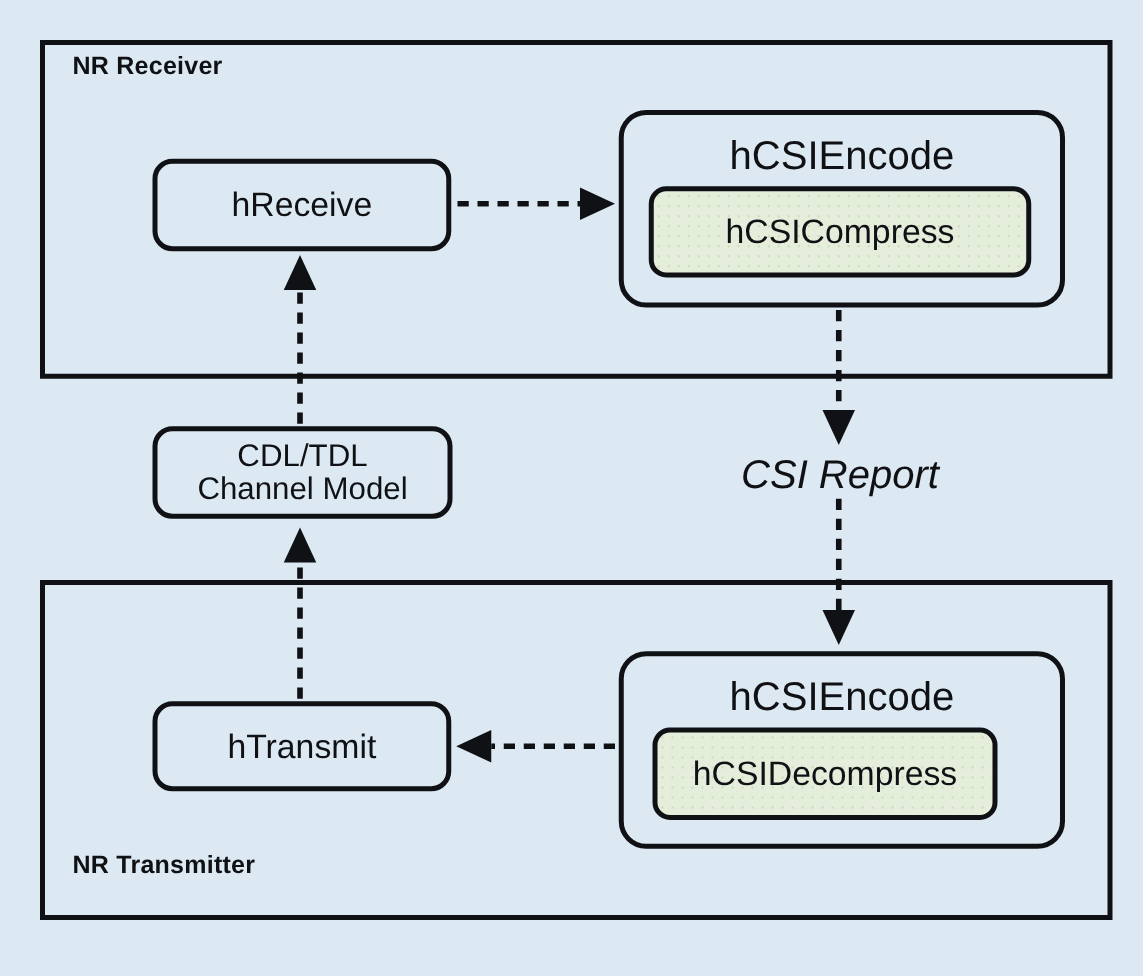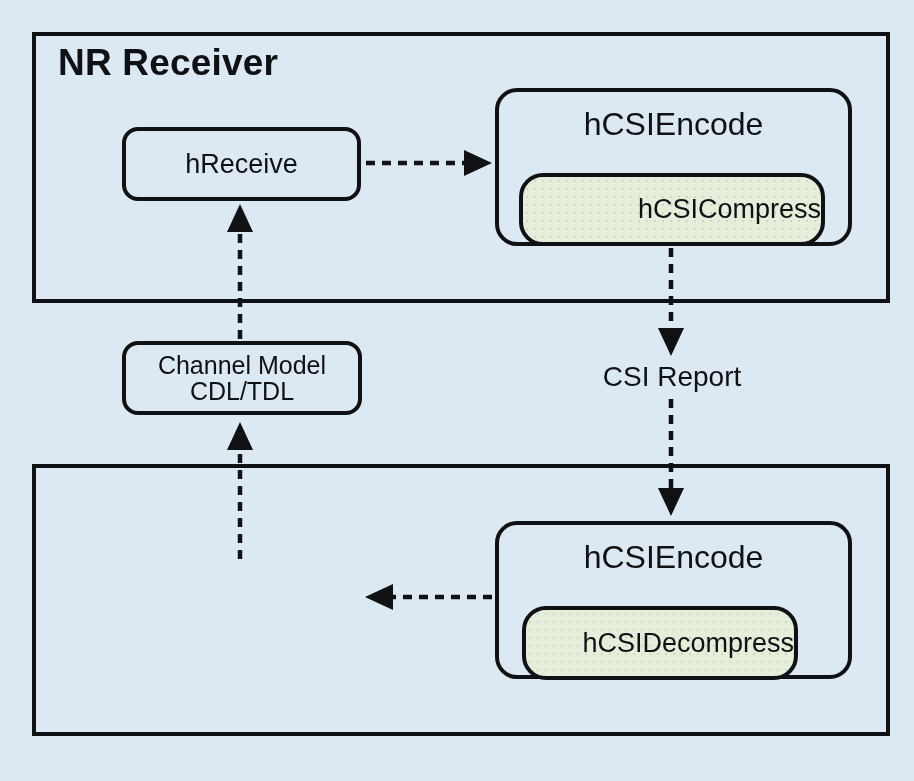--- a/index.html
+++ b/index.html
@@ -20,21 +20,21 @@
     background:var(--background);
     overflow:hidden;
   }
   .group-box{
     position:absolute;
     border:4px solid var(--border);
     background:transparent;
   }
   .group-title{
     position:absolute;
-    font-size:37px;
+    font-size:20px;
     font-weight:700;
     color:var(--text);
     letter-spacing:0.2px;
     white-space:nowrap;
   }
   .node{
     position:absolute;
     border:4px solid var(--border);
     border-radius:16px;
     background:var(--background);
@@ -59,37 +59,37 @@
   }
   .wrapper-title{
     margin-top:14px;
     font-size:32px;
     font-weight:500;
     color:var(--text);
   }
   .green-node{
     position:absolute;
     border:4px solid var(--border);
-    border-radius:24px;
+    border-radius:14px;
     background-color:var(--compress-fill);
     background-image:radial-gradient(var(--compress-dot) 1.2px, transparent 1.2px);
     background-size:8px 8px;
     display:flex;
     align-items:center;
-    justify-content:flex-end;
+    justify-content:center;
     box-sizing:border-box;
-    margin-top:24px;
   }
   .float-label{
     position:absolute;
-    font-size:28px;
+    font-size:32px;
     font-weight:500;
     color:var(--text);
     text-align:center;
     white-space:nowrap;
+    font-style:italic;
   }
   .two-line{
     font-size:25px;
     line-height:26px;
   }
   svg.arrows{
     position:absolute;
     left:0;top:0;
     width:914px;height:781px;
     pointer-events:none;
@@ -119,29 +119,33 @@
 
   <div class="node wrapper-node" style="left:495px;top:88px;width:357px;height:158px;">
     <span class="wrapper-title">hCSIEncode</span>
   </div>
   <div class="green-node" style="left:519px;top:149px;width:306px;height:73px;">
     <span class="node-label">hCSICompress</span>
   </div>
 
   <div class="node" style="left:122px;top:341px;width:240px;height:74px;">
     <span class="node-label two-line">
+      <span style="display:block;">CDL/TDL</span>
       <span style="display:block;">Channel Model</span>
-      <span style="display:block;">CDL/TDL</span>
     </span>
   </div>
 
   <div class="float-label" style="left:560px;top:361px;width:224px;">CSI Report</div>
 
   <div class="group-box" style="left:32px;top:464px;width:850px;height:264px;"></div>
+  <div class="group-title" style="left:58px;top:681px;">NR Transmitter</div>
 
+  <div class="node" style="left:122px;top:561px;width:239px;height:72px;">
+    <span class="node-label">hTransmit</span>
+  </div>
 
   <div class="node wrapper-node" style="left:495px;top:521px;width:357px;height:158px;">
     <span class="wrapper-title">hCSIEncode</span>
   </div>
   <div class="green-node" style="left:522px;top:582px;width:276px;height:74px;">
     <span class="node-label">hCSIDecompress</span>
   </div>
 
   <svg class="arrows" viewBox="0 0 914 781">
 

